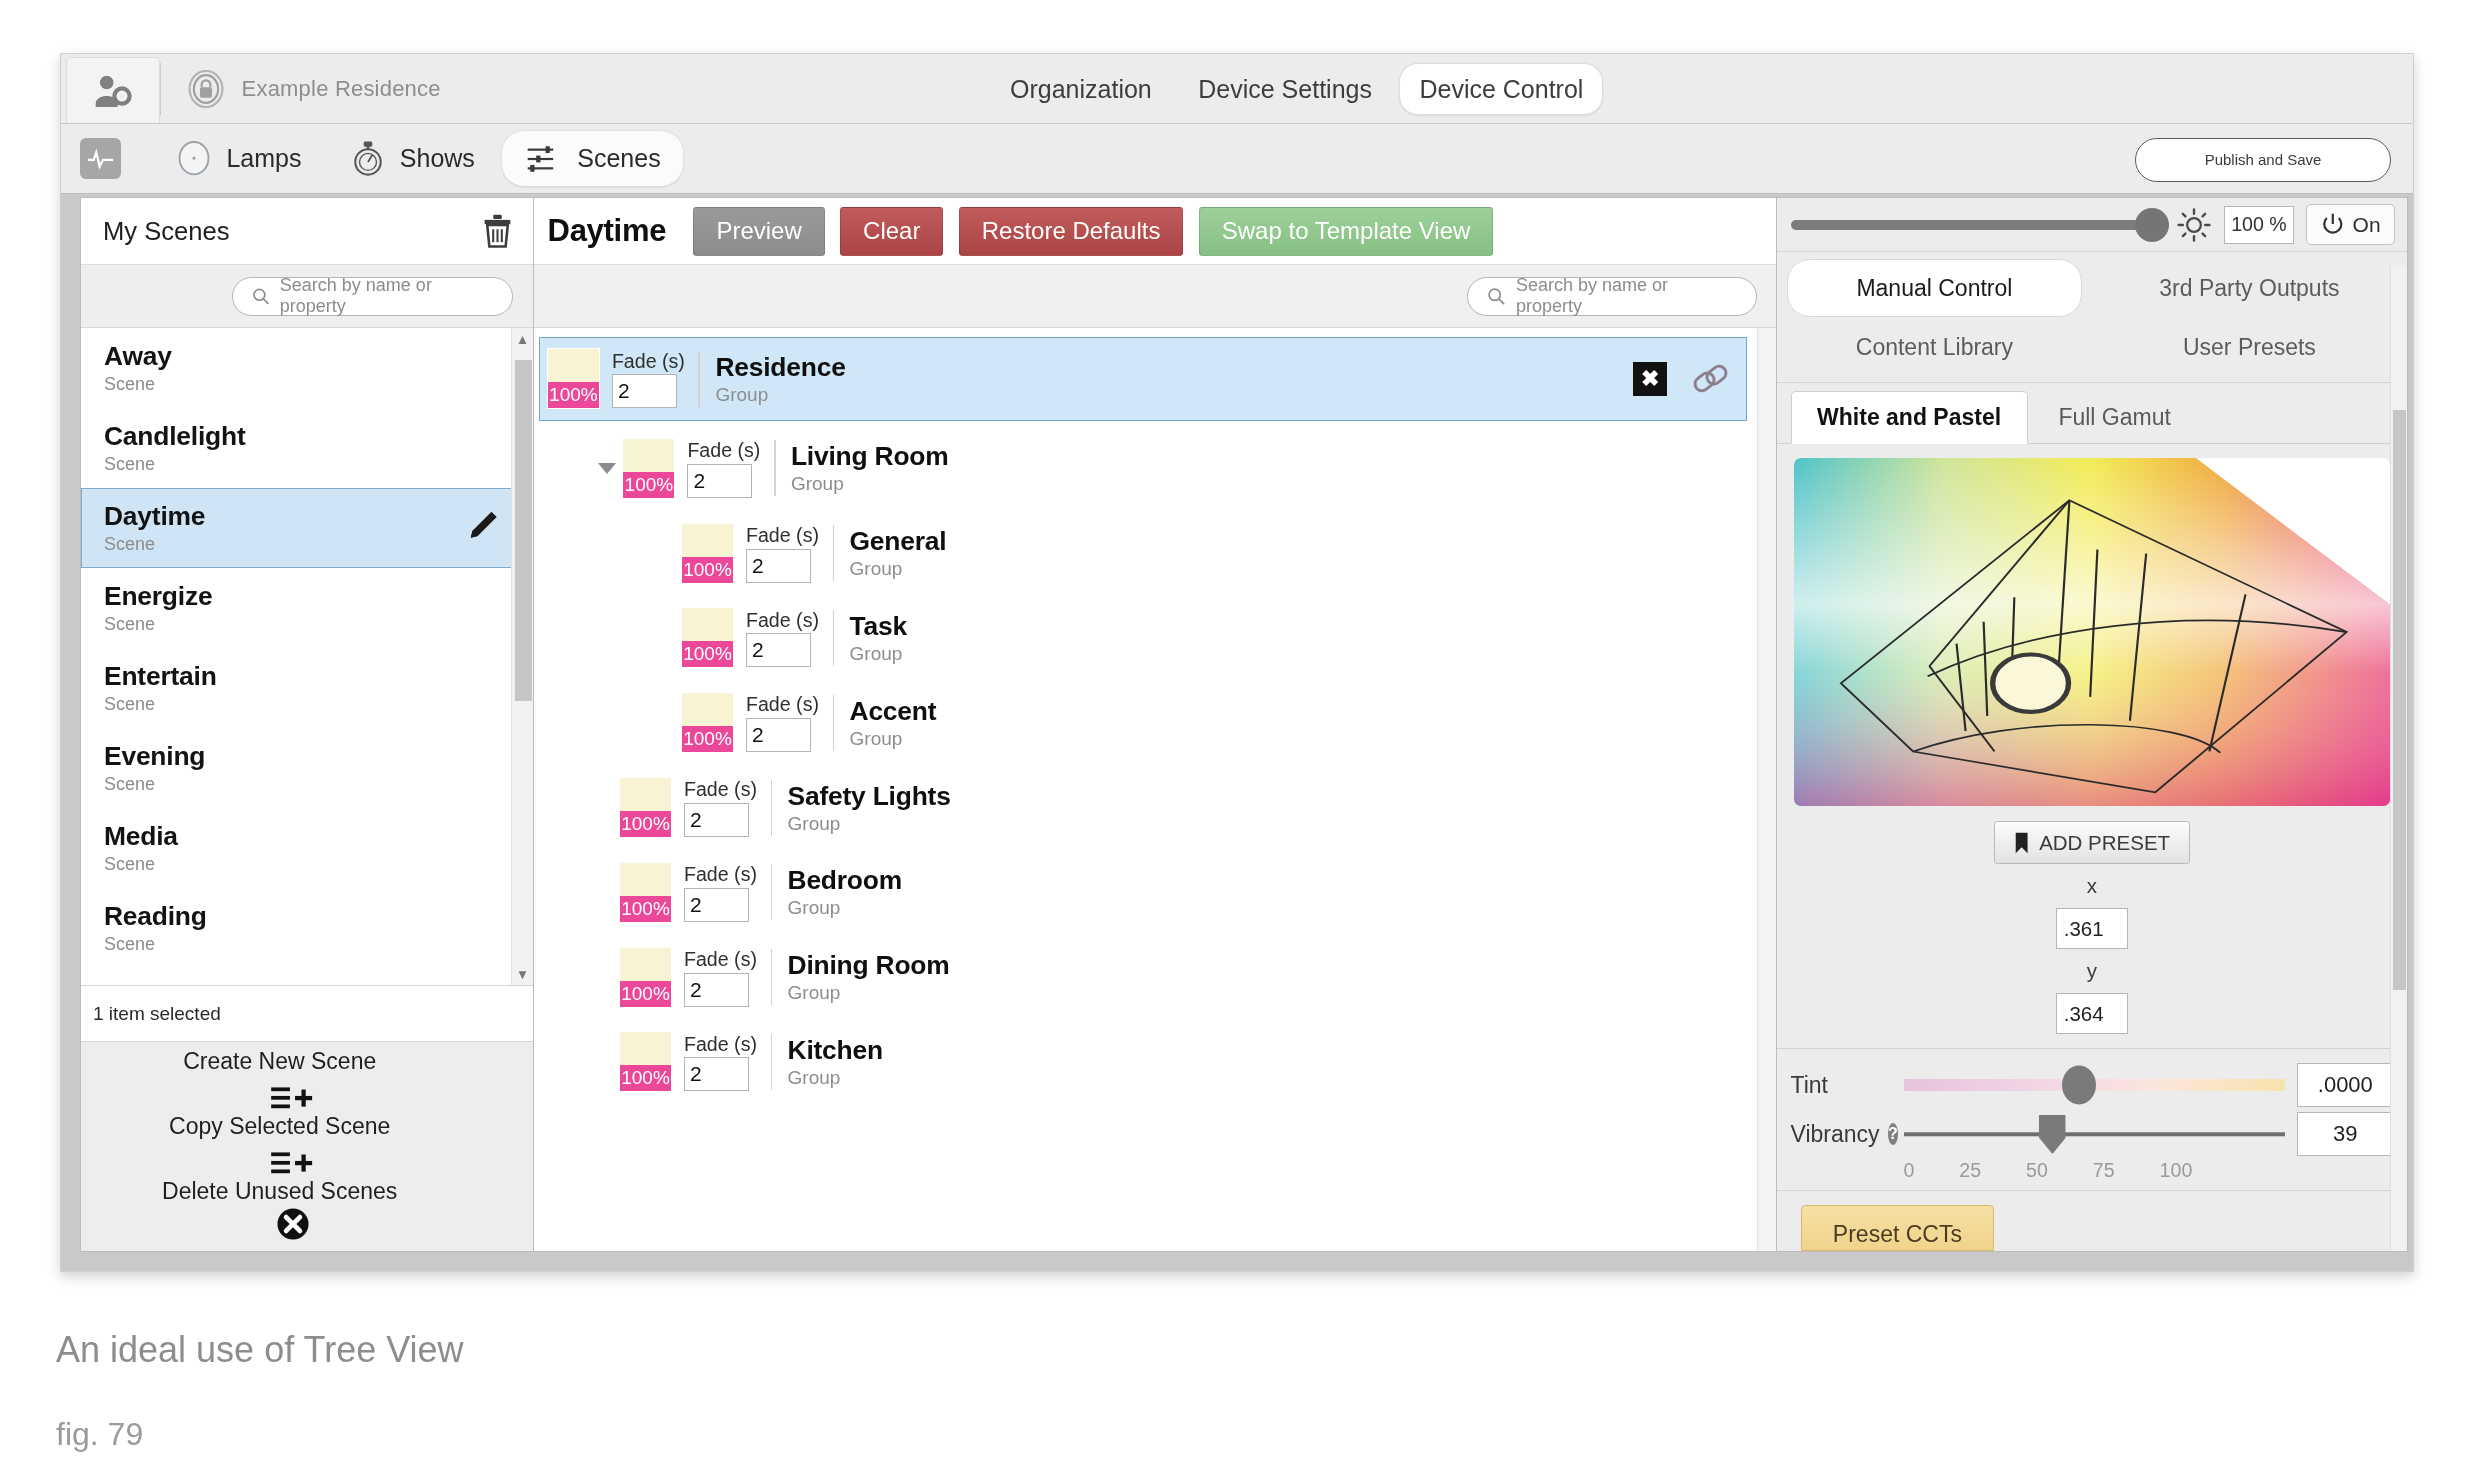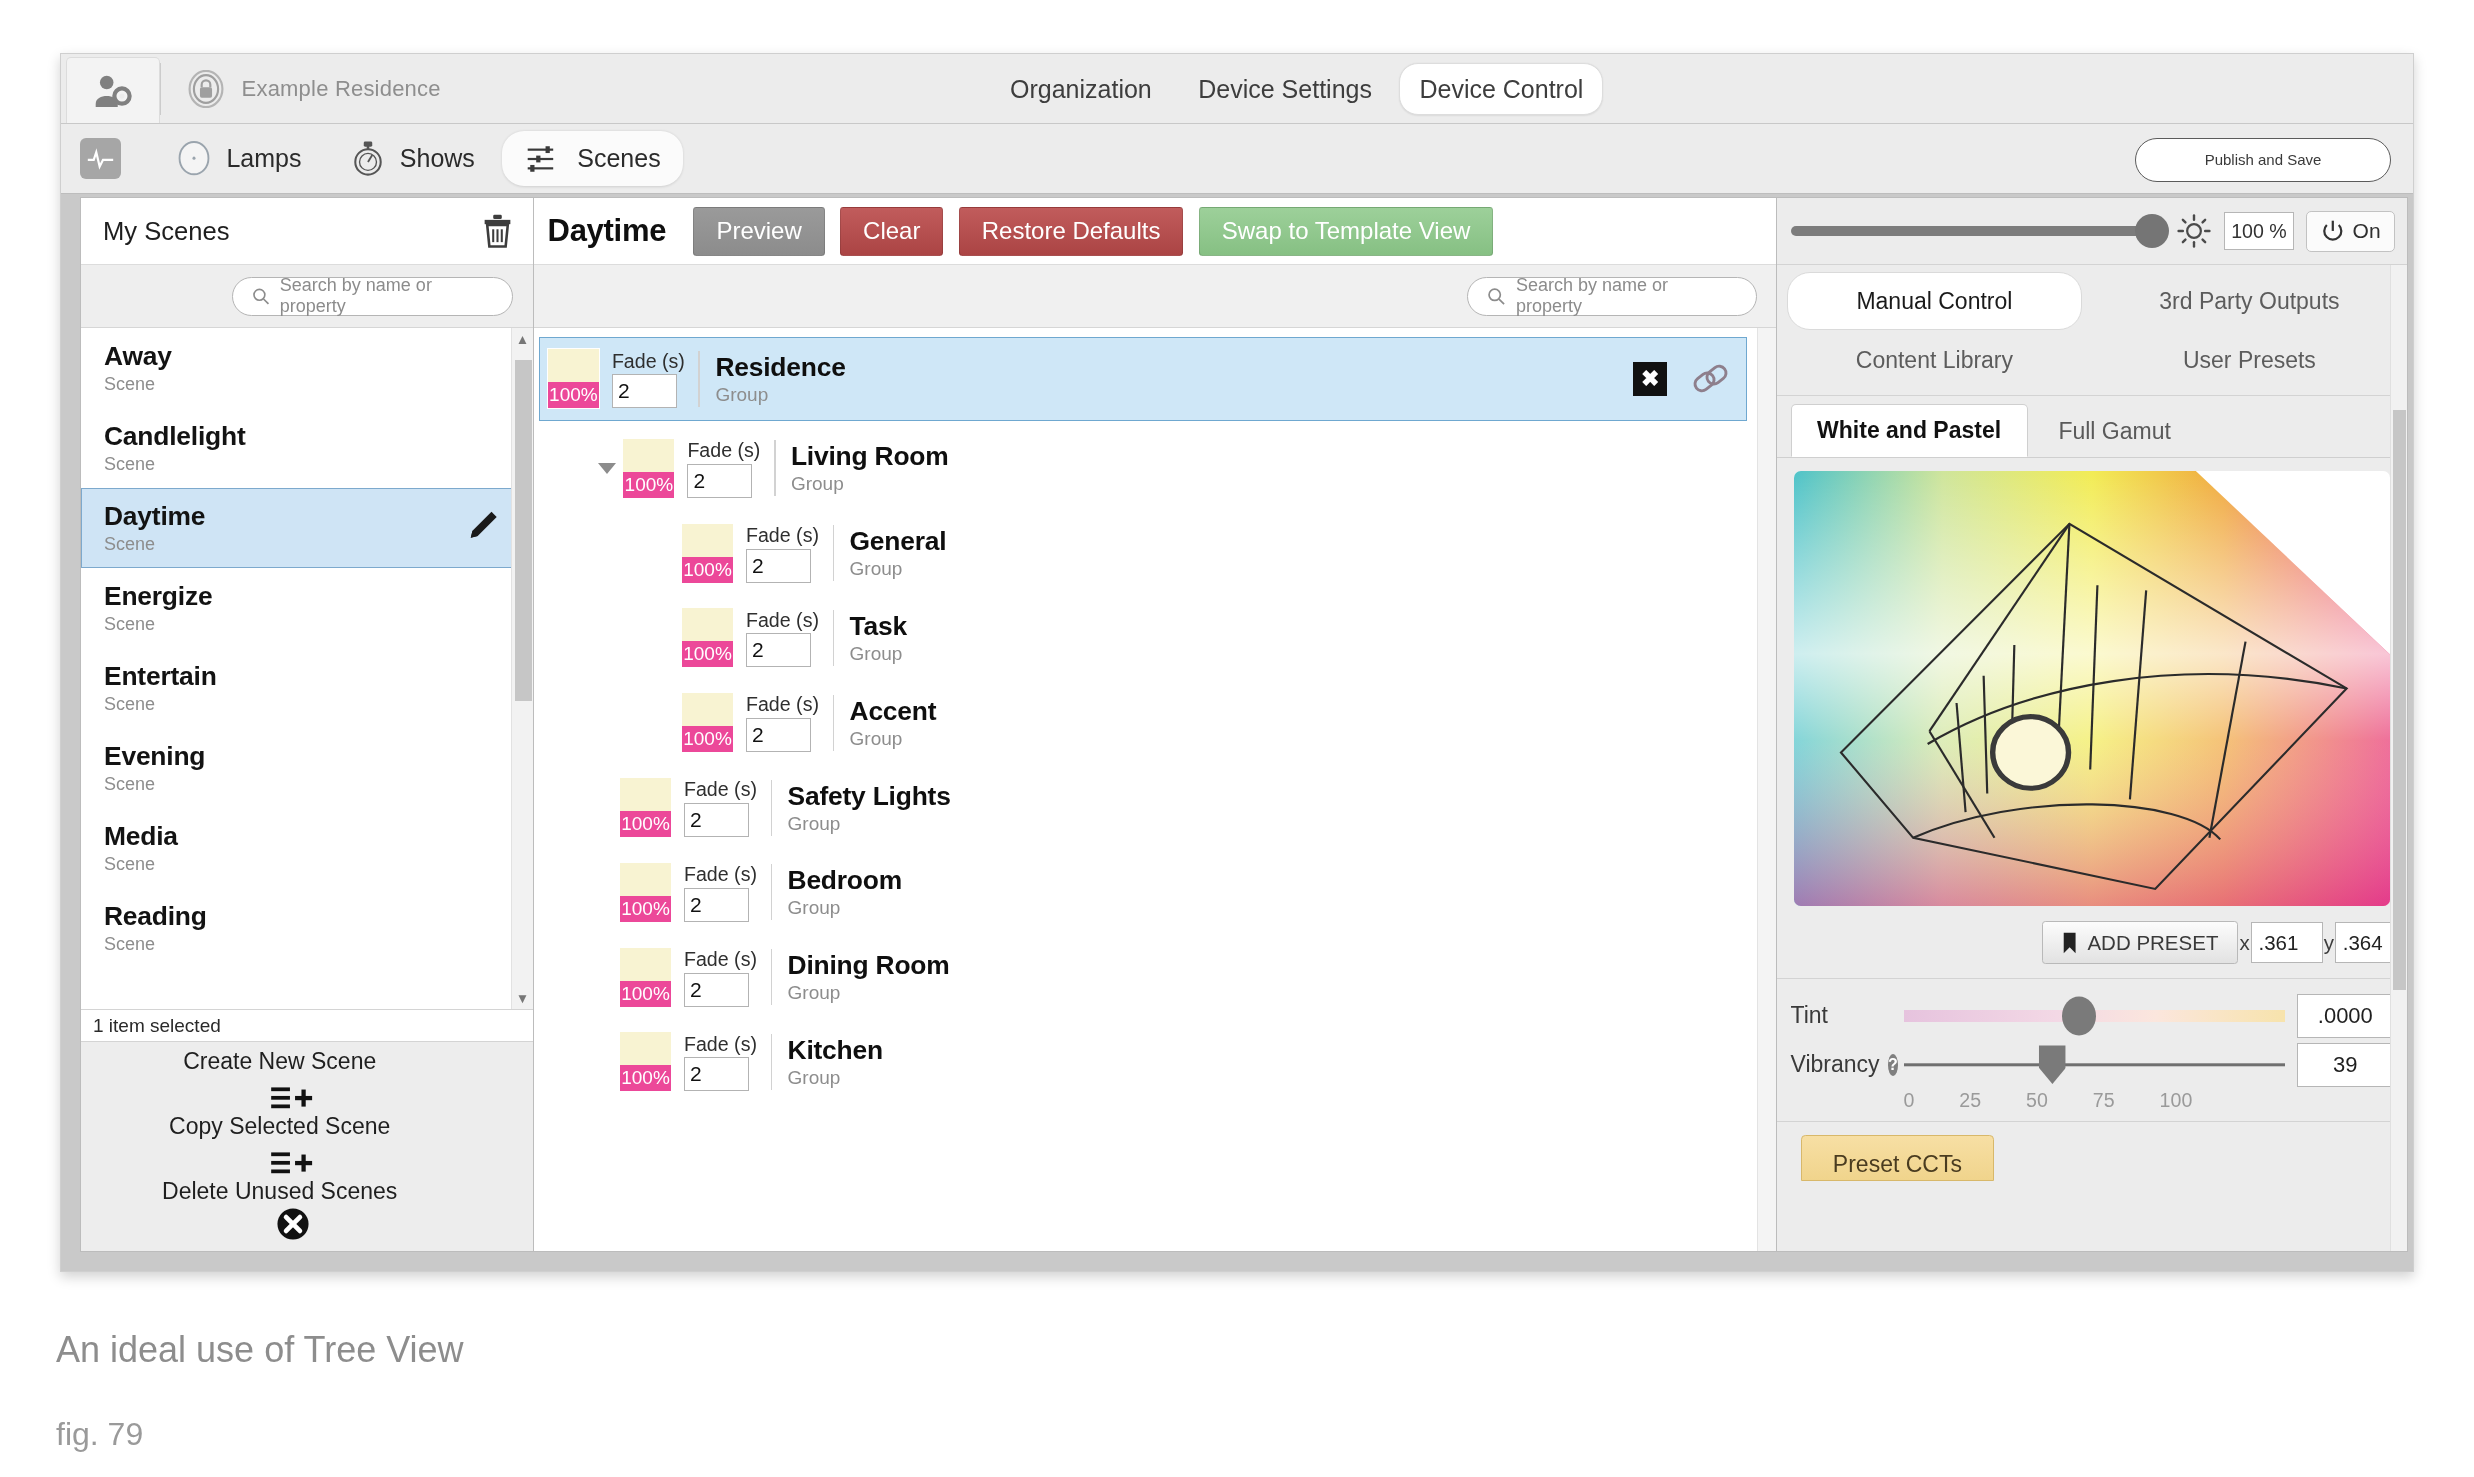--- a/index.html
+++ b/index.html
@@ -182,21 +182,21 @@
     color: #777; font-size: 13.6px;
     cursor: pointer;
   }
   #list-scrollbar .sb-thumb {
     position: absolute; left: 2.6px; top: 32px;
     width: 17px; height: 341px;
     background: #c6c6c6;
     cursor: grab;
   }
   #selection-status {
-    height: 32px;
+    height: 56px;
     border-top: 0.9px solid #d4d4d4;
     display: flex; align-items: center;
     padding-left: 12px;
     font-size: 19px; color: #2a2a2a;
     background: #ffffff;
   }
   #left-actions {
     background: #ededed;
     border-top: 0.9px solid #d4d4d4;
     padding: 5.1px 0 8.5px 0;
@@ -446,24 +446,25 @@
     margin: 13.6px 17px 0 17px;
     height: 435px;
     border-radius: 6.8px;
     overflow: hidden;
     position: relative;
     background: #ffffff;
     cursor: crosshair;
   }
 
   #preset-row {
-    display: flex; align-items: center; justify-content: flex-end;
-    gap: 1px;
+    display: flex; align-items: center; justify-content: flex-start;
+    gap: 10px;
     padding: 15.3px 0 13.6px 0;
     border-bottom: 0.9px solid #d3d3d3;
+    flex-direction: column;
   }
   #add-preset-btn {
     height: 43px; padding: 0 19px;
     background: linear-gradient(#fcfcfc,#e2e2e2);
     border: 0.9px solid #b9b9b9;
     border-radius: 3.4px;
     font-size: 20.5px; color: #3a3a3a;
     display: flex; align-items: center; gap: 10.2px;
     cursor: pointer;
   }

